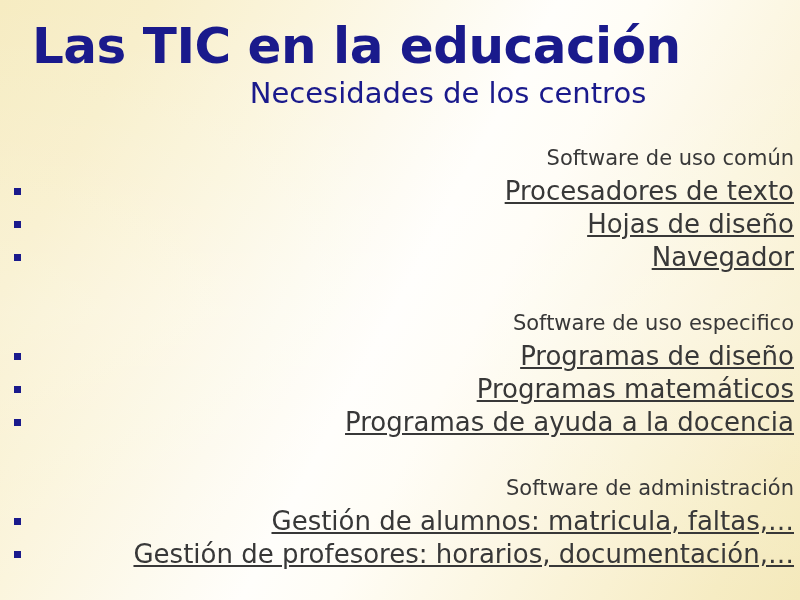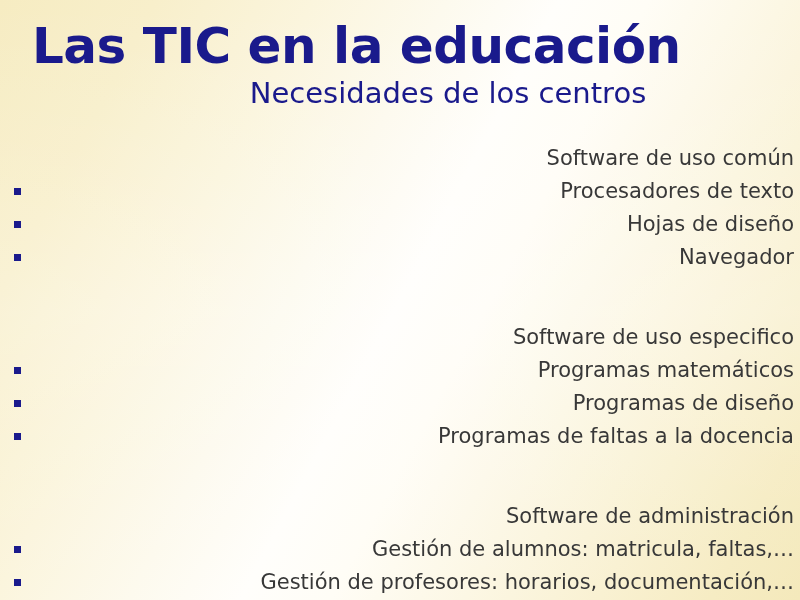--- a/index.html
+++ b/index.html
@@ -97,21 +97,21 @@
     top: 142px;
     width: 790px;
     text-align: right;
   }
 
   .section {
     margin: 0;
   }
 
   .section + .section {
-    margin-top: 47px; 
+    margin-top: 33px; 
   }
 
   .sec-head {
     color: #383838;
     font-family: "DejaVu Sans", sans-serif;
     font-weight: 400;
     font-size: 21px;
     line-height: 33px;
     white-space: nowrap;
   }
@@ -121,23 +121,24 @@
     margin: 0;
     padding: 0;
   }
 
   ul.bullets li {
     position: relative;
     padding-left: 23px;
     color: #383838;
     font-family: "DejaVu Sans", sans-serif;
     font-weight: 400;
-    font-size: 21px;
+    font-size: 26px;
     line-height: 33px;
     white-space: nowrap;
+    text-decoration: underline;
   }
 
   ul.bullets li .bullet-sq {
     position: absolute;
     left: 10px;
     top: 13px;
     width: 7px;
     height: 7px;
     background: #1a1a8c;
     display: block;
@@ -171,29 +172,29 @@
             <span>Navegador</span>
           </li>
         </ul>
       </div>
 
       <div class="section">
         <div class="sec-head">Software de uso especifico</div>
         <ul class="bullets">
           <li>
             <span class="bullet-sq"></span>
+            <span>Programas de diseño</span>
+          </li>
+          <li>
+            <span class="bullet-sq"></span>
             <span>Programas matemáticos</span>
           </li>
           <li>
             <span class="bullet-sq"></span>
-            <span>Programas de diseño</span>
-          </li>
-          <li>
-            <span class="bullet-sq"></span>
-            <span>Programas de faltas a la docencia</span>
+            <span>Programas de ayuda a la docencia</span>
           </li>
         </ul>
       </div>
 
       <div class="section">
         <div class="sec-head">Software de administración</div>
         <ul class="bullets">
           <li>
             <span class="bullet-sq"></span>
             <span>Gestión de alumnos: matricula, faltas,…</span>

